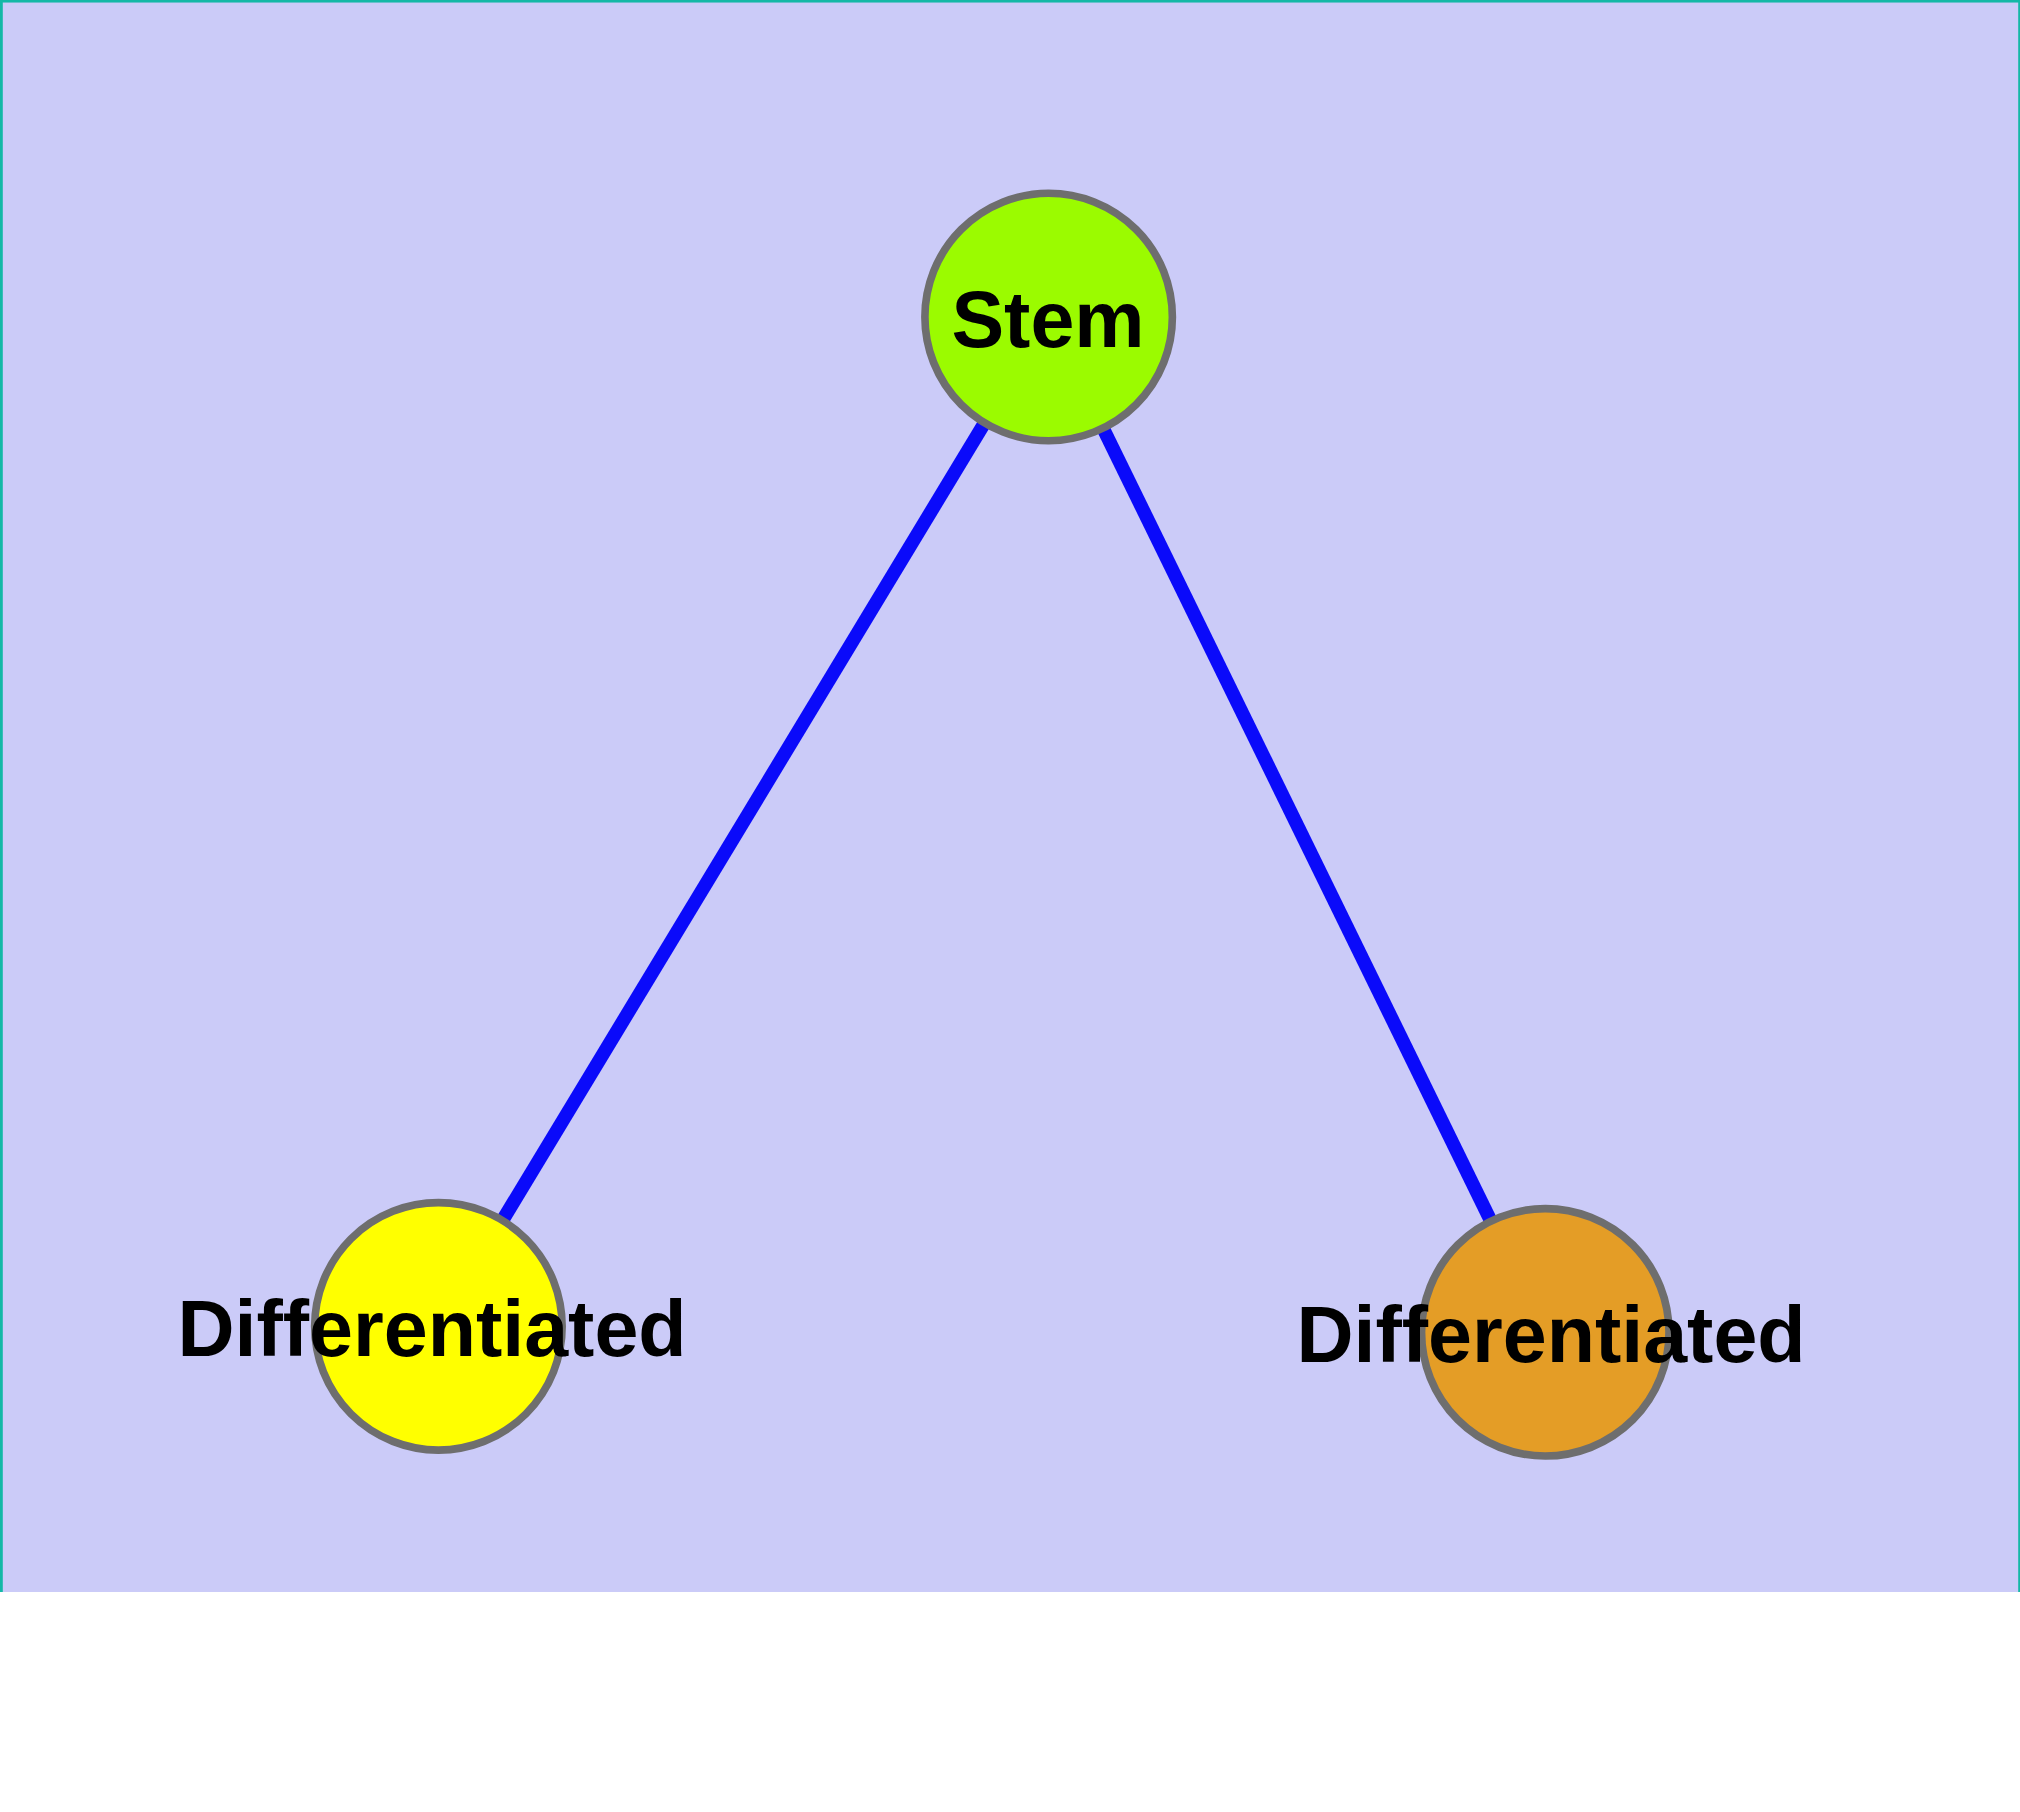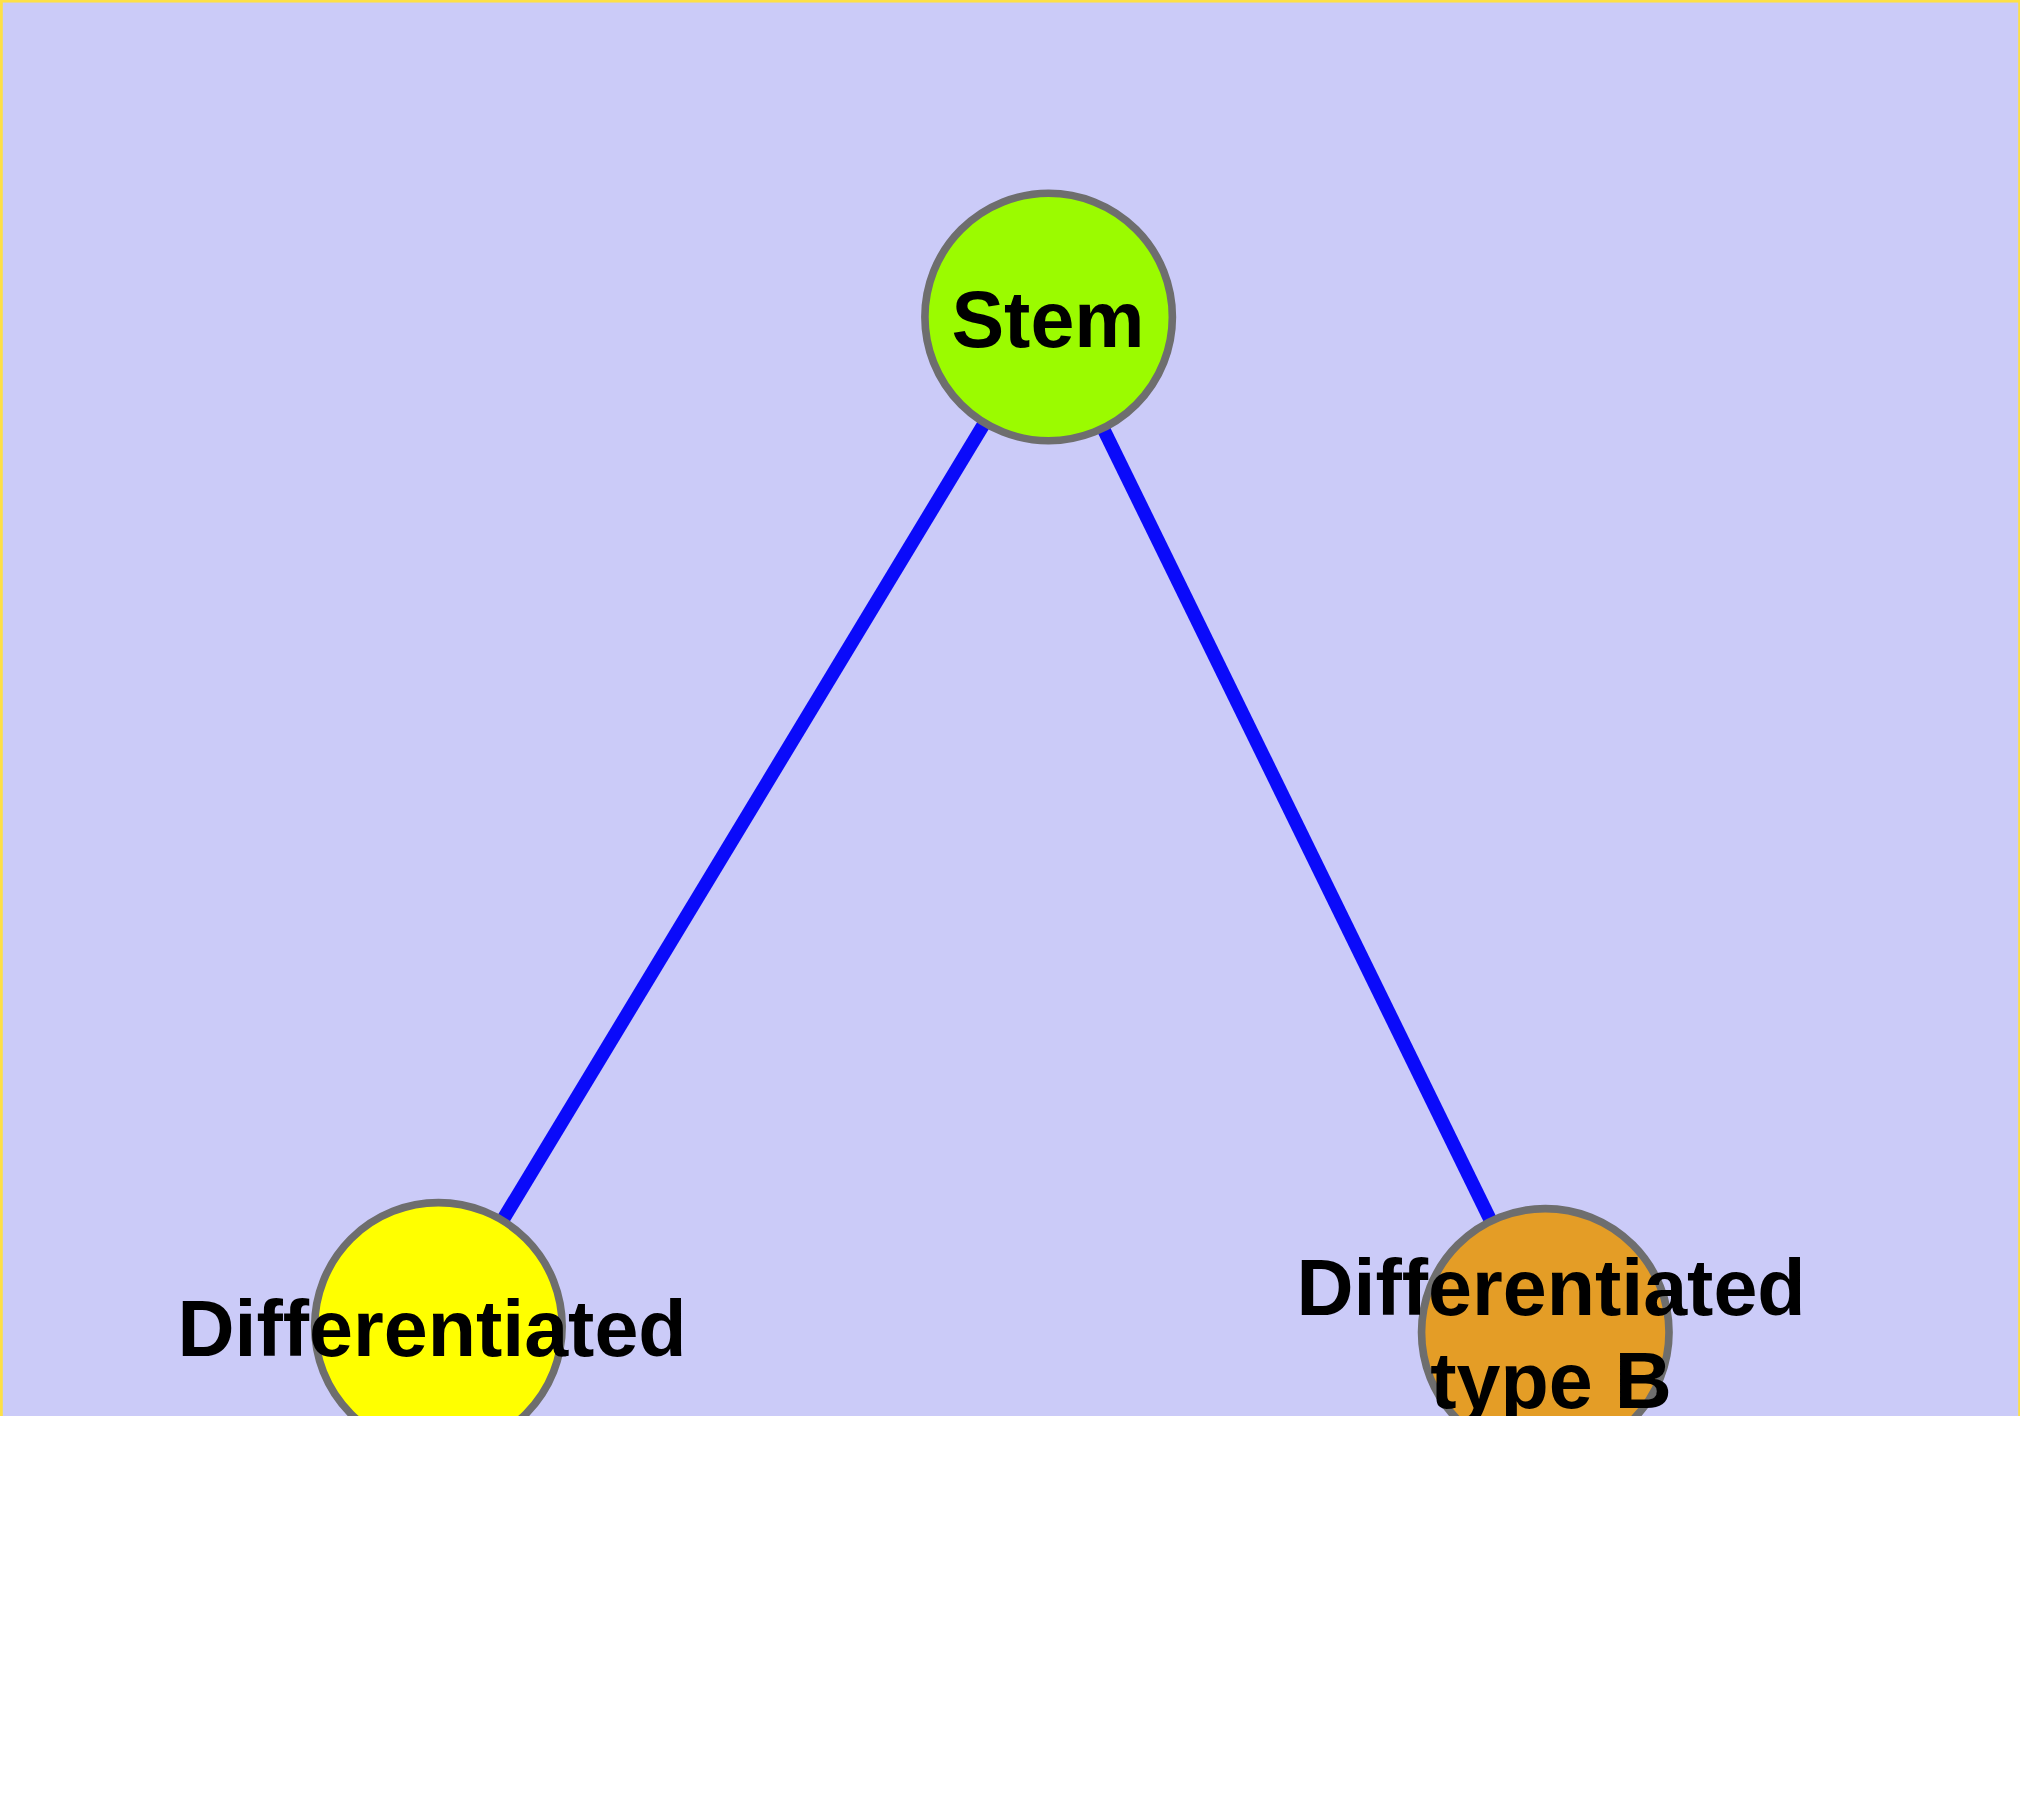--- a/index.html
+++ b/index.html
@@ -3,22 +3,22 @@
 <meta charset="utf-8">
 <style>
   html, body {
     margin: 0;
     padding: 0;
     background: #FFFFFF;
   }
   .canvas {
     position: relative;
     width: 2021px;
-    height: 1416px;
-    background: #fde047;
+    height: 1592px;
+    background: #14b8a6;
     overflow: hidden;
     font-family: "Liberation Sans", sans-serif;
   }
   .graph-svg {
     position: absolute;
     left: 0;
     top: 0;
     display: block;
   }
   .edge {
@@ -69,17 +69,16 @@
   <div class="node-label" style="left:1048px; top:319px;">
     <span>Stem</span>
   </div>
 
   <div class="node-label" style="left:432px; top:1328px;">
     <span>Differentiated</span>
   </div>
 
   <div class="node-label" style="left:1551px; top:1334px;">
     <span>Differentiated</span>
-    <span>type B</span>
   </div>
 
 </div>
 
 
 </body></html>

